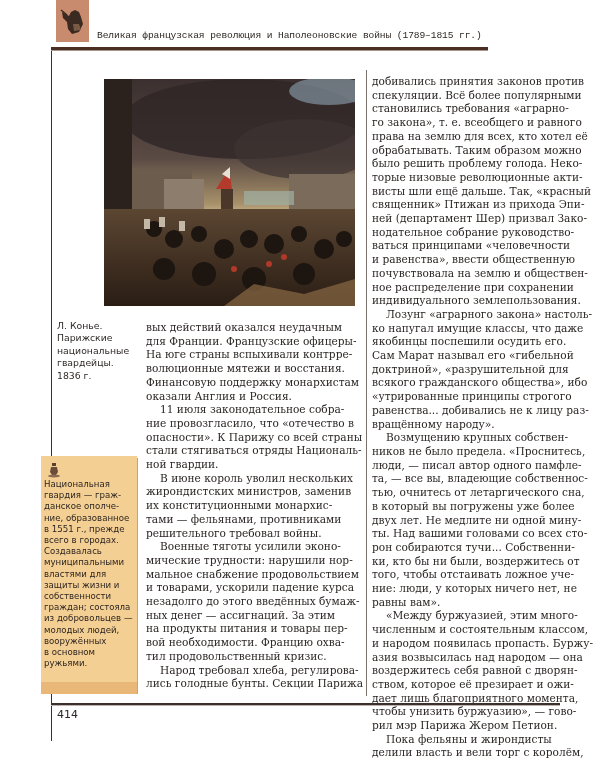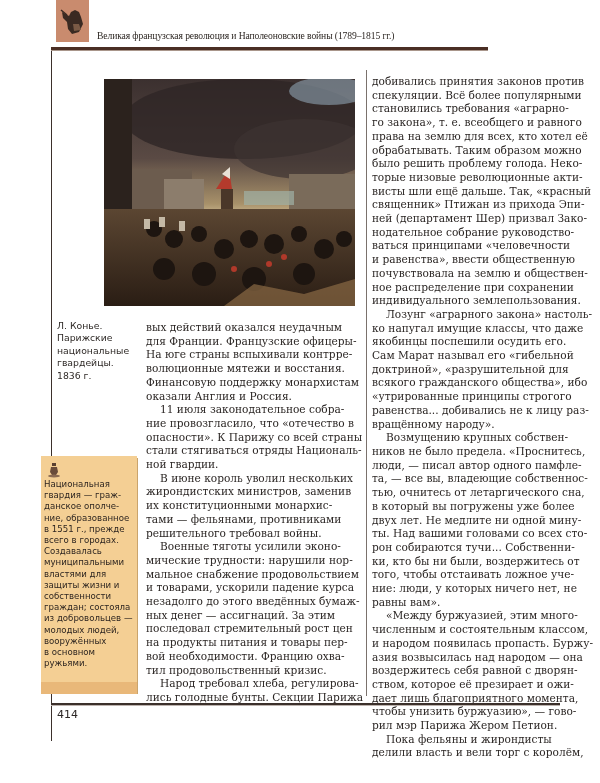--- a/index.html
+++ b/index.html
@@ -1,20 +1,20 @@
 <!DOCTYPE html>
 <html><head>
 <meta charset="utf-8">
 <style>
   html, body { margin:0; padding:0; }
   body { width:600px; height:783px; background:#ffffff; position:relative; overflow:hidden;
          font-family:"DejaVu Serif", serif; color:#2a2522; }
   .corner-icon { position:absolute; left:56px; top:0; width:33px; height:42px; background:#c98b6e; }
   .corner-icon svg { position:absolute; left:3px; top:6px; }
-  .running-head { position:absolute; left:97px; top:30px; font-family:Liberation Serif, serif;
+  .running-head { position:absolute; left:97px; top:30px; font-family:Liberation Mono, monospace;
                   font-size:9.6px; color:#2d2723; letter-spacing:-0.1px; white-space:nowrap; }
   .head-rule { position:absolute; left:51px; top:47px; width:437px; height:3px; background:#4a2e24; }
   .head-rule2 { position:absolute; left:51px; top:50px; width:437px; height:1px; background:#a9968b; }
   .frame-left { position:absolute; left:51px; top:51px; width:1px; height:690px; background:#3b302b; }
   .bottom-rule { position:absolute; left:51px; top:703px; width:509px; height:2px; background:#3b302b; }
   .bottom-rule2 { position:absolute; left:51px; top:705px; width:509px; height:1px; background:#bdb3ae; }
   .col-divider { position:absolute; left:366px; top:70px; width:1px; height:626px; background:#7a716c; }
   .painting { position:absolute; left:104px; top:79px; width:251px; height:227px; overflow:hidden; background:#3a2f2a; }
   .caption { position:absolute; left:57px; top:320px; width:80px; font-family:"DejaVu Sans", sans-serif;
              font-size:9.3px; line-height:12.4px; color:#2f2a27; }
@@ -164,21 +164,20 @@
       <div>тами — фельянами, противниками</div>
       <div>решительного требовал войны.</div>
     </div>
     <div>
       <div class="ind">Военные тяготы усилили эконо-</div>
       <div>мические трудности: нарушили нор-</div>
       <div>мальное снабжение продовольствием</div>
       <div>и товарами, ускорили падение курса</div>
       <div>незадолго до этого введённых бумаж-</div>
       <div>ных денег — ассигнаций. За этим</div>
-      <div>последовал стремительный рост цен</div>
       <div>на продукты питания и товары пер-</div>
       <div>вой необходимости. Францию охва-</div>
       <div>тил продовольственный кризис.</div>
     </div>
     <div>
       <div class="ind">Народ требовал хлеба, регулирова-</div>
       <div>лись голодные бунты. Секции Парижа</div>
     </div>
   </div>
 

